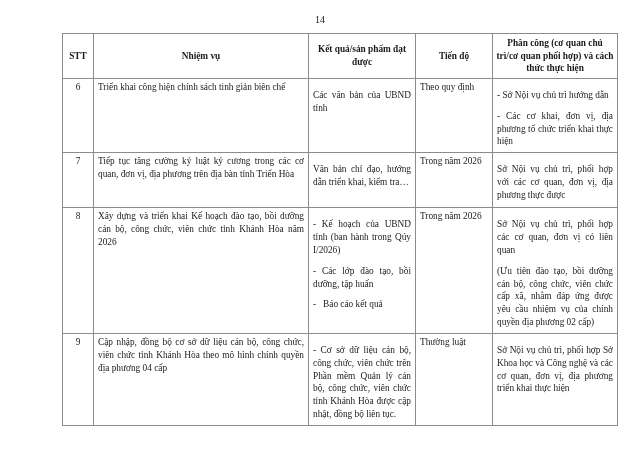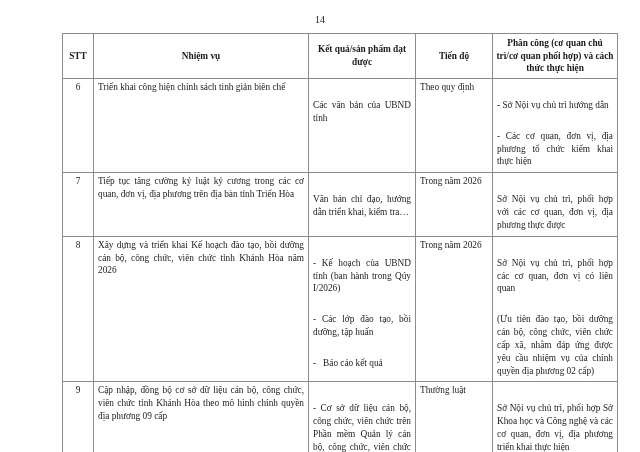--- a/index.html
+++ b/index.html
@@ -39,21 +39,21 @@
     vertical-align: top;
     overflow: hidden;
   }
   .doc-table th {
     font-weight: bold;
     text-align: center;
     vertical-align: middle;
     padding: 2px 3px;
   }
   .doc-table p {
-    margin: 18px 0 2px 0;
+    margin: 8px 0 2px 0;
   }
   .cell-stt  { text-align: center; }
   .cell-task, .cell-result, .cell-assignment { text-align: justify; }
   .cell-progress { text-align: left; margin-left: 35px; }
   col.c-stt      { width: 31px; }
   col.c-task     { width: 215px; }
   col.c-result   { width: 107px; }
   col.c-progress { width: 77px; }
   col.c-assign   { width: 125px; }
   tr.r-header { height: 45px; }
@@ -86,21 +86,21 @@
 
     <tr class="r-6">
       <td class="cell-stt">6</td>
       <td class="cell-task">Triển khai công hiện chính sách tinh giản biên chế</td>
       <td class="cell-result">
         <p>Các văn bản của UBND tỉnh</p>
       </td>
       <td class="cell-progress">Theo quy định</td>
       <td class="cell-assignment">
         <p>- Sở Nội vụ chủ trì hướng dẫn</p>
-        <p>- Các cơ quan, đơn vị, địa phương tổ chức kiểm khai thực hiện</p>
+        <p>- Các cơ khai, đơn vị, địa phương tổ chức triển khai thực hiện</p>
       </td>
     </tr>
 
     <tr class="r-7">
       <td class="cell-stt">7</td>
       <td class="cell-task">Tiếp tục tăng cường kỷ luật kỷ cương trong các cơ quan, đơn vị, địa phương trên địa bàn tỉnh Triển Hòa</td>
       <td class="cell-result">
         <p>Văn bản chỉ đạo, hướng dẫn triển khai, kiểm tra…</p>
       </td>
       <td class="cell-progress">Trong năm 2026</td>
@@ -119,21 +119,21 @@
       </td>
       <td class="cell-progress">Trong năm 2026</td>
       <td class="cell-assignment">
         <p>Sở Nội vụ chủ trì, phối hợp các cơ quan, đơn vị có liên quan</p>
         <p>(Ưu tiên đào tạo, bồi dưỡng cán bộ, công chức, viên chức cấp xã, nhằm đáp ứng được yêu cầu nhiệm vụ của chính quyền địa phương 02 cấp)</p>
       </td>
     </tr>
 
     <tr class="r-9">
       <td class="cell-stt">9</td>
-      <td class="cell-task">Cập nhập, đồng bộ cơ sở dữ liệu cán bộ, công chức, viên chức tỉnh Khánh Hòa theo mô hình chính quyền địa phương 09 cấp</td>
+      <td class="cell-task">Cập nhập, đồng bộ cơ sở dữ liệu cán bộ, công chức, viên chức tỉnh Khánh Hòa theo mô hình chính quyền địa phương 04 cấp</td>
       <td class="cell-result">
         <p>- Cơ sở dữ liệu cán bộ, công chức, viên chức trên Phần mềm Quản lý cán bộ, công chức, viên chức tỉnh Khánh Hòa được cập nhật, đồng bộ liên tục.</p>
       </td>
       <td class="cell-progress">Thường luật</td>
       <td class="cell-assignment">
         <p>Sở Nội vụ chủ trì, phối hợp Sở Khoa học và Công nghệ và các cơ quan, đơn vị, địa phương triển khai thực hiện</p>
       </td>
     </tr>
   </tbody>
 </table>

